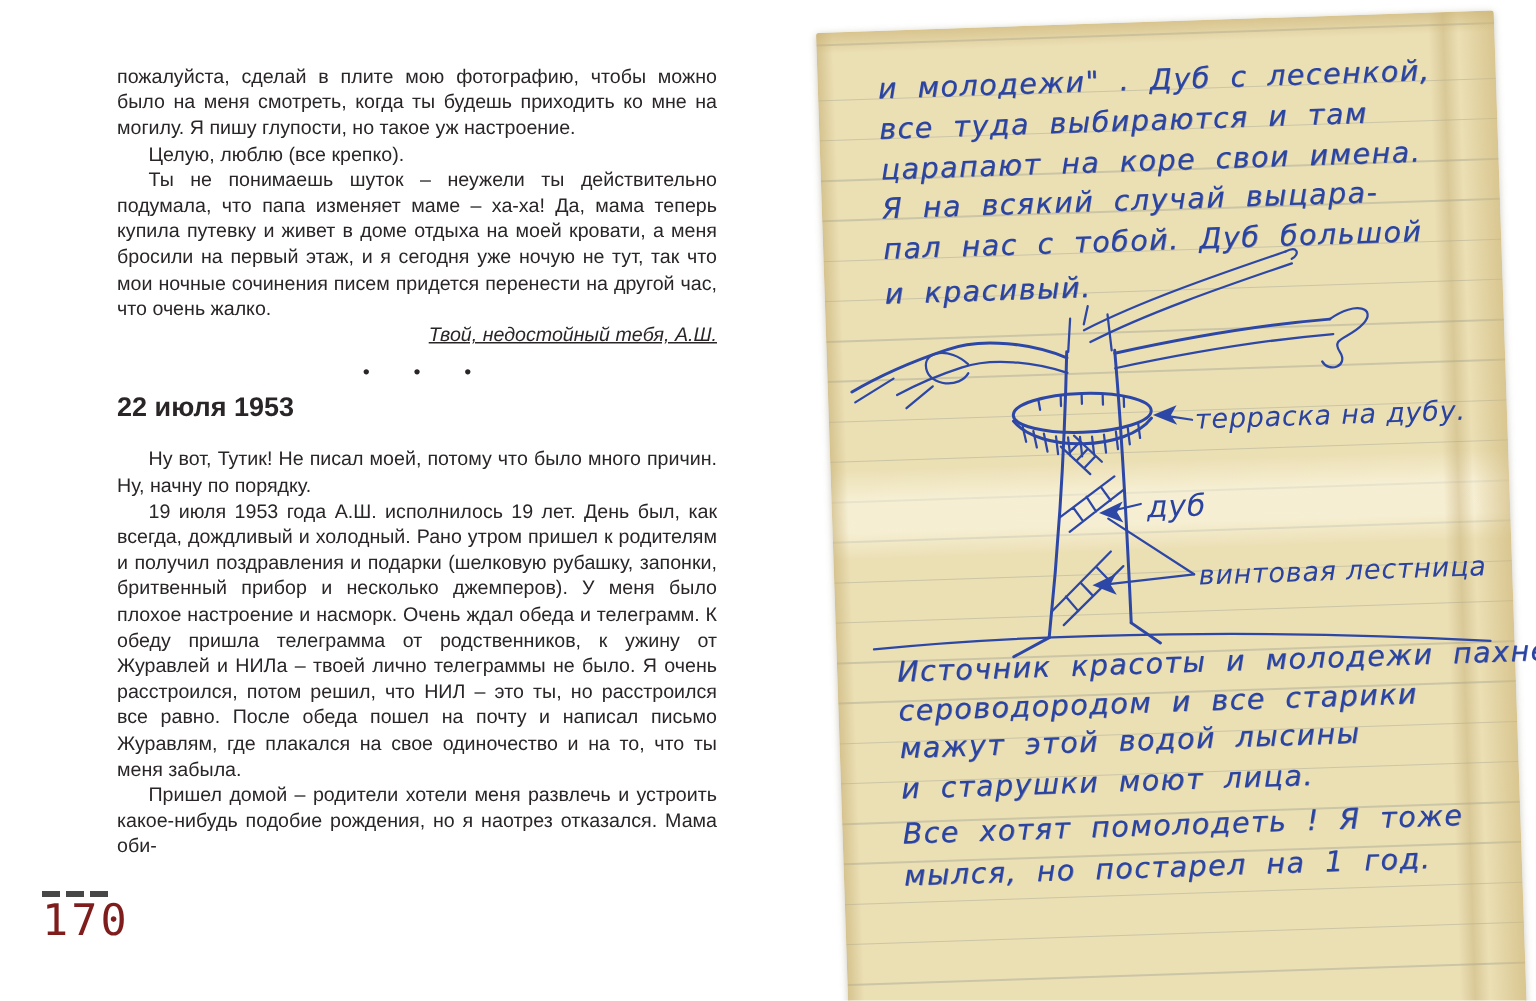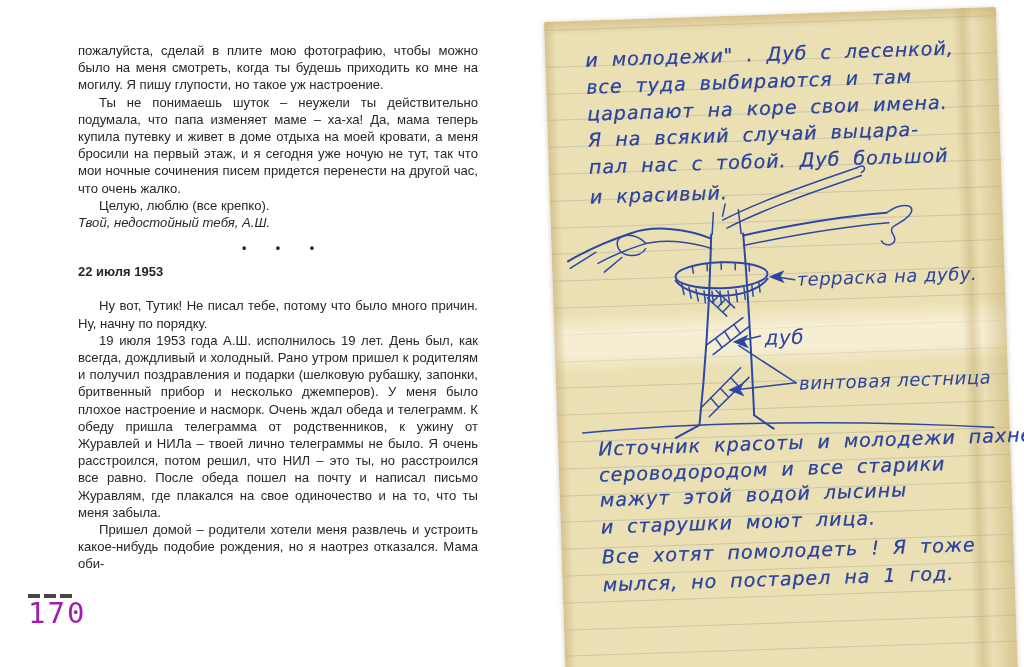--- a/index.html
+++ b/index.html
@@ -6,30 +6,30 @@
   body{width:1024px;height:667px;background:#ffffff;overflow:hidden;}
   .book-spread{position:relative;width:1024px;height:667px;background:#ffffff;
     font-family:"Liberation Sans",sans-serif;}
 
   
   .left-page{position:absolute;left:0;top:0;width:512px;height:667px;}
   .text-block{position:absolute;left:78px;top:42px;width:400px;color:#2a2627;
     font-size:13.1px;line-height:17.2px;text-align:justify;}
   .para{margin:0;}
   .ind{text-indent:21px;}
-  .signature{margin:0;text-align:left;font-style:italic;}
+  .signature{margin:0;text-align:right;font-style:italic;text-decoration:underline;}
   .separator{margin:9px 0 6px;text-align:center;letter-spacing:13px;padding-left:13px;
     font-size:12.5px;font-weight:700;}
-  .date-heading{margin:6px 0 17px;font-size:13px;font-weight:700;line-height:17px;}
+  .date-heading{margin:6px 0 17px;font-size:18px;font-weight:700;line-height:17px;}
 
   .folio{position:absolute;left:28px;top:594px;}
   .folio-bars{display:flex;gap:4px;margin:0 0 2px 0;}
   .folio-bars span{display:block;width:12px;height:3.5px;background:#474747;}
   .folio-num{font-family:"DejaVu Sans Mono",monospace;font-size:29px;line-height:27px;
-    color:#a21caf;letter-spacing:2px;}
+    color:#7f1d1d;letter-spacing:2px;}
 
   
   .right-page{position:absolute;left:512px;top:0;width:512px;height:667px;}
   .letter{position:absolute;left:32px;top:22px;width:452px;height:680px;
     transform:rotate(-1.9deg);transform-origin:0 0;
     background-color:#ebdfb4;
     background-image:
       linear-gradient(to bottom, rgba(203,178,117,0.60), rgba(203,178,117,0) 14px),
       linear-gradient(to right, rgba(196,172,112,0.55), rgba(196,172,112,0) 11px),
       linear-gradient(to left, rgba(205,181,120,0.60), rgba(205,181,120,0) 24px),
@@ -55,26 +55,26 @@
     letter-spacing:0.5px;}
 </style>
 </head>
 <body>
 
 <main class="book-spread">
 
   <section class="left-page">
     <div class="text-block">
       <p class="para">пожалуйста, сделай в плите мою фотографию, чтобы можно было на меня смотреть, когда ты будешь приходить ко мне на могилу. Я пишу глупости, но такое уж настроение.</p>
+      <p class="para ind">Целую, люблю (все крепко).</p>
       <p class="para ind">Ты не понимаешь шуток – неужели ты действительно подумала, что папа изменяет маме – ха-ха! Да, мама теперь купила путевку и живет в доме отдыха на моей кровати, а меня бросили на первый этаж, и я сегодня уже ночую не тут, так что мои ночные сочинения писем придется перенести на другой час, что очень жалко.</p>
-      <p class="para ind">Целую, люблю (все крепко).</p>
       <p class="signature">Твой, недостойный тебя, А.Ш.</p>
       <div class="separator">• • •</div>
       <h2 class="date-heading">22 июля 1953</h2>
-      <p class="para ind">Ну вот, Тутик! Не писал тебе, потому что было много причин. Ну, начну по порядку.</p>
+      <p class="para ind">Ну вот, Тутик! Не писал моей, потому что было много причин. Ну, начну по порядку.</p>
       <p class="para ind">19 июля 1953 года А.Ш. исполнилось 19 лет. День был, как всегда, дождливый и холодный. Рано утром пришел к родителям и получил поздравления и подарки (шелковую рубашку, запонки, бритвенный прибор и несколько джемперов). У меня было плохое настроение и насморк. Очень ждал обеда и телеграмм. К обеду пришла телеграмма от родственников, к ужину от Журавлей и НИЛа – твоей лично телеграммы не было. Я очень расстроился, потом решил, что НИЛ – это ты, но расстроился все равно. После обеда пошел на почту и написал письмо Журавлям, где плакался на свое одиночество и на то, что ты меня забыла.</p>
       <p class="para ind">Пришел домой – родители хотели меня развлечь и устроить какое-нибудь подобие рождения, но я наотрез отказался. Мама оби-</p>
     </div>
 
     <div class="folio">
       <div class="folio-bars">
         <span></span>
         <span></span>
         <span></span>
       </div>

